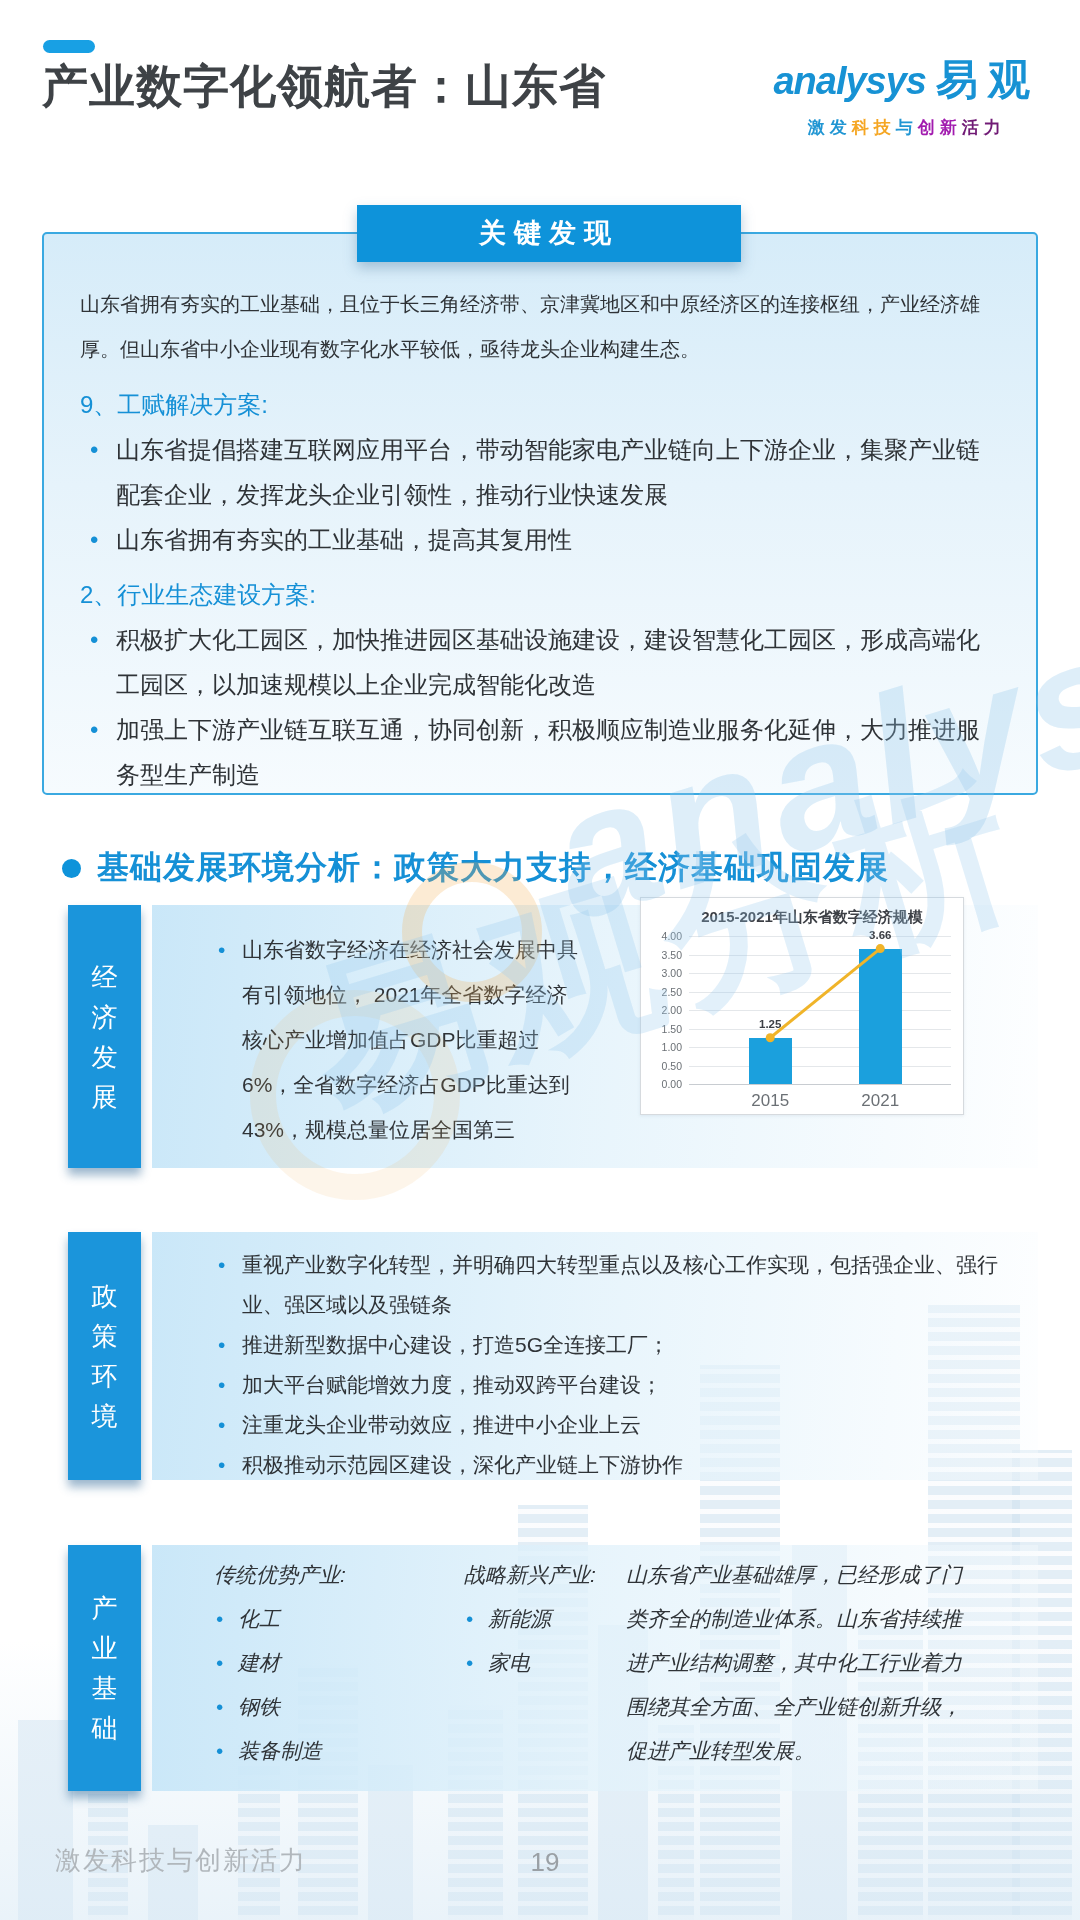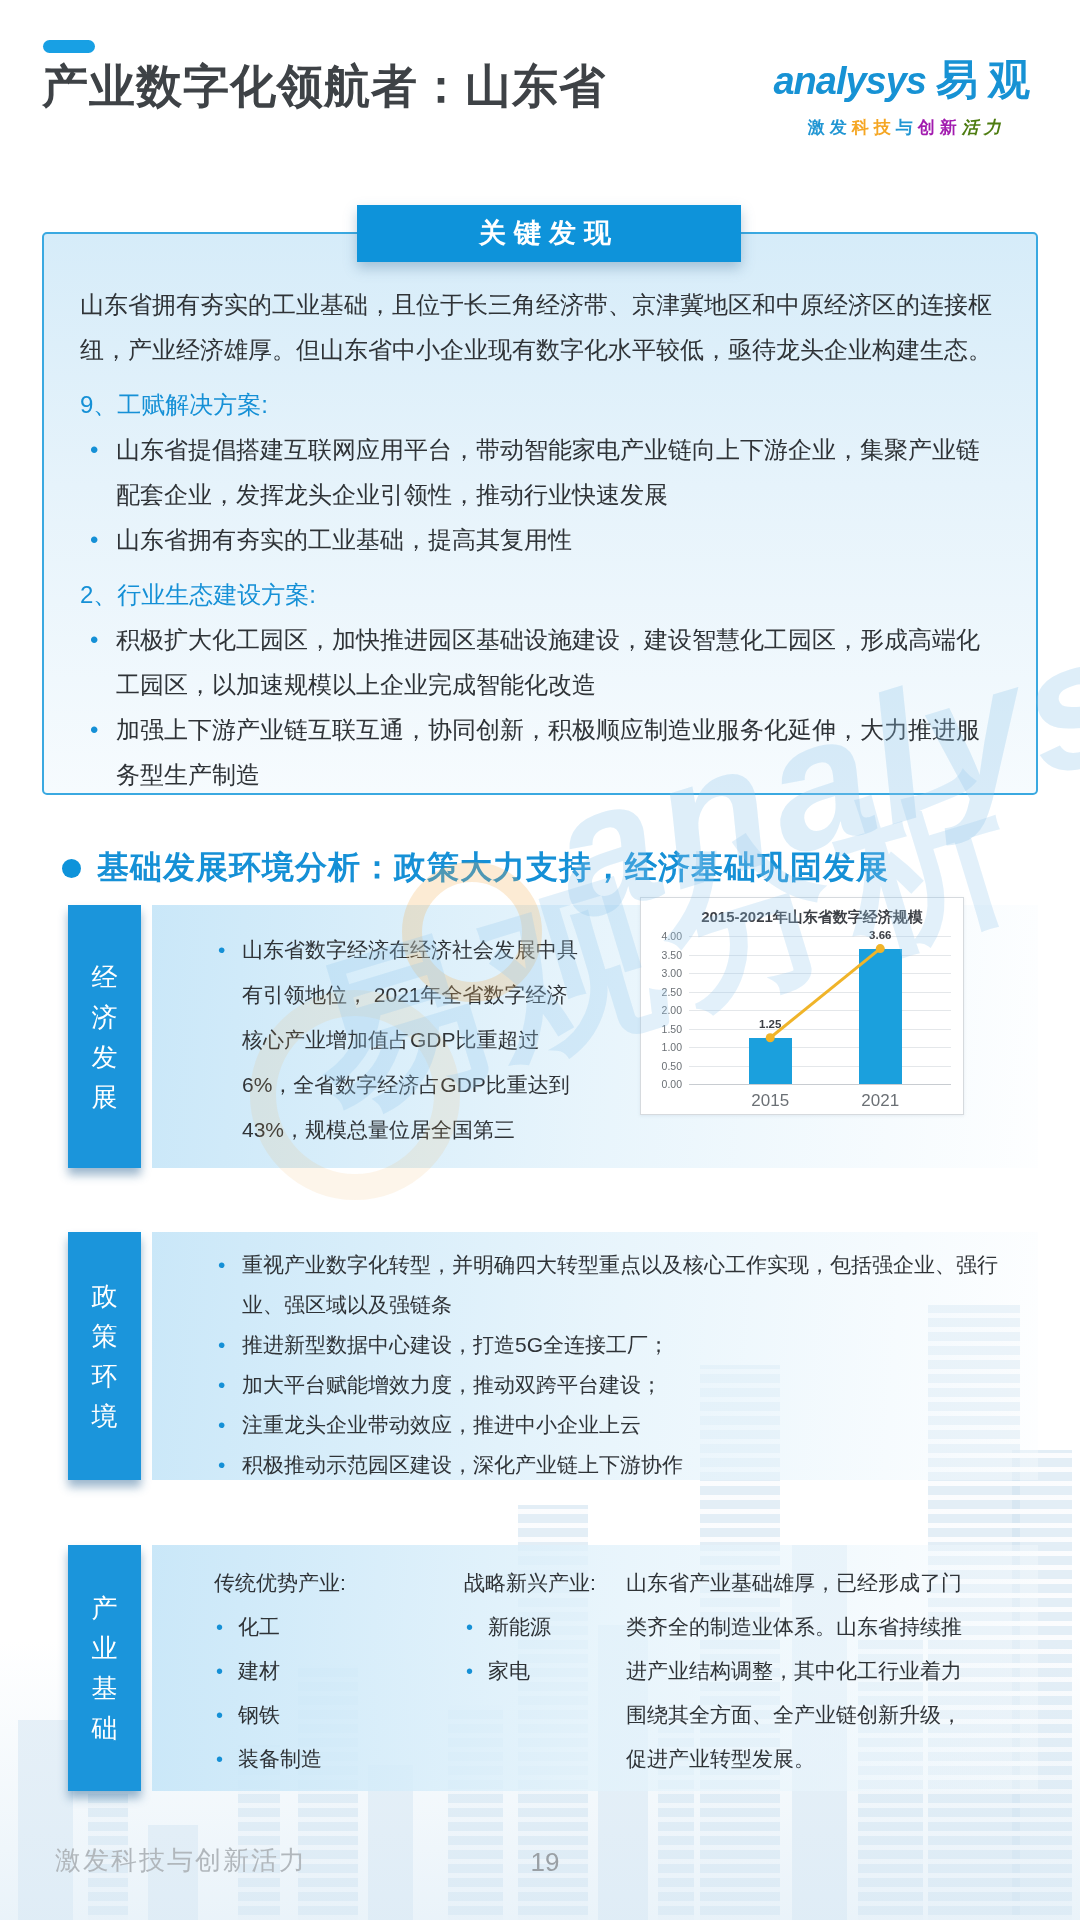--- a/index.html
+++ b/index.html
@@ -34,21 +34,21 @@
   .logo-tagline { margin-top:8px; font-size:17px; font-weight:700; letter-spacing:5px; }
 
   
   .kf-banner { position:absolute; left:357px; top:205px; width:384px; height:57px; z-index:3;
       background:#0e93da; color:#ffffff; font-size:27px; font-weight:700; letter-spacing:8px;
       text-align:center; line-height:57px; box-shadow:0 6px 12px rgba(60,110,150,0.35); }
   .kf-box { position:absolute; left:42px; top:232px; width:996px; height:563px; z-index:2;
       border:2px solid #3aa9e1; border-radius:5px;
       background:linear-gradient(180deg,#d6ecf9 0%, #e6f3fb 45%, #f6fbfe 100%);
       padding:48px 36px 0 36px; }
-  .kf-intro { font-size:24px; line-height:45px; color:#2f3337; }
+  .kf-intro { font-size:20px; line-height:45px; color:#2f3337; }
   .kf-heading { margin-top:10px; font-size:24px; line-height:45px; font-weight:400; color:#1590d6; }
   ul.bullets { list-style:none; }
   ul.bullets li { position:relative; padding-left:36px; font-size:24px; line-height:45px; color:#2f3337; }
   ul.bullets li .b-dot { position:absolute; left:10px; top:0; color:#1590d6; font-size:24px; }
 
   
   .section-header { position:absolute; left:62px; top:846px; display:flex; align-items:center; z-index:2; }
   .section-dot { width:19px; height:19px; border-radius:50%; background:#0e93da; margin-right:16px; }
   .section-title { font-size:32px; font-weight:700; color:#1590d6; letter-spacing:1px; }
 
@@ -64,21 +64,21 @@
   .panel-body { position:absolute; left:84px; right:0; top:0; bottom:0;
       background:linear-gradient(95deg, rgba(199,230,248,0.95) 0%, rgba(226,242,251,0.8) 50%, rgba(250,253,255,0.35) 100%); }
   .panel-body ul.bullets { position:absolute; }
   .panel-economy  .panel-body ul.bullets { left:60px; top:22px; width:372px; }
   .panel-economy  .panel-body ul.bullets li { font-size:21px; line-height:45px; padding-left:30px; }
   .panel-policy   .panel-body ul.bullets { left:60px; top:13px; width:790px; }
   .panel-policy   .panel-body ul.bullets li { font-size:21px; line-height:40px; padding-left:30px; }
   .panel-body ul.bullets li .b-dot { left:6px; font-size:21px; }
 
   
-  .ind-col { position:absolute; top:16px; }
+  .ind-col { position:absolute; top:8px;font-style:italic; }
   .ind-col-1 { left:62px;  width:220px; }
   .ind-col-2 { left:292px; width:210px;margin-left:20px; }
   .ind-col-3 { left:474px; width:336px; }
   .ind-col .col-header { font-size:21px; line-height:44px; color:#2f3337; }
   .ind-col ul.bullets li { font-size:21px; line-height:44px; padding-left:24px; }
   .ind-col ul.bullets li .b-dot { left:2px; font-size:20px; }
   .ind-col-3 p { font-size:21px; line-height:44px; color:#2f3337; text-align:justify; }
 
   
   .chart-card { position:absolute; right:74px; top:-8px; width:324px; height:218px;
@@ -126,21 +126,21 @@
   <div class="watermark wm-cn">易观分析</div>
   <div class="wm-ring ring1"></div>
   <div class="wm-ring ring2"></div>
 
   <div class="title-dash"></div>
   <h1 class="page-title">产业数字化领航者：山东省</h1>
   <div class="logo">
     <div class="logo-row">
       <span class="logo-en">analysys</span><span class="logo-cn">易观</span>
     </div>
-    <div class="logo-tagline" id="logo-tagline"><span style="color: rgb(33, 150, 211);">激发</span><span style="color: rgb(245, 166, 35);">科技</span><span style="color: rgb(33, 150, 211);">与</span><span style="color: #a21caf;">创新</span><span style="color: #4d7c0f; font-style: italic;">活力</span></div>
+    <div class="logo-tagline" id="logo-tagline"><span style="color: rgb(33, 150, 211);">激发</span><span style="color: rgb(245, 166, 35);">科技</span><span style="color: rgb(33, 150, 211);">与</span><span style="color: #a21caf;">创新</span><span style="color: #701a75;">活力</span></div>
   </div>
 
   <div class="kf-banner">关键发现</div>
   <div class="kf-box">
     <p class="kf-intro">山东省拥有夯实的工业基础，且位于长三角经济带、京津冀地区和中原经济区的连接枢纽，产业经济雄厚。但山东省中小企业现有数字化水平较低，亟待龙头企业构建生态。</p>
     <div id="kf-sections">
         <div class="kf-heading">9、工赋解决方案:</div>
         <ul class="bullets">
           <li><span class="b-dot">•</span><span>山东省提倡搭建互联网应用平台，带动智能家电产业链向上下游企业，集聚产业链配套企业，发挥龙头企业引领性，推动行业快速发展</span></li>
           <li><span class="b-dot">•</span><span>山东省拥有夯实的工业基础，提高其复用性</span></li>

